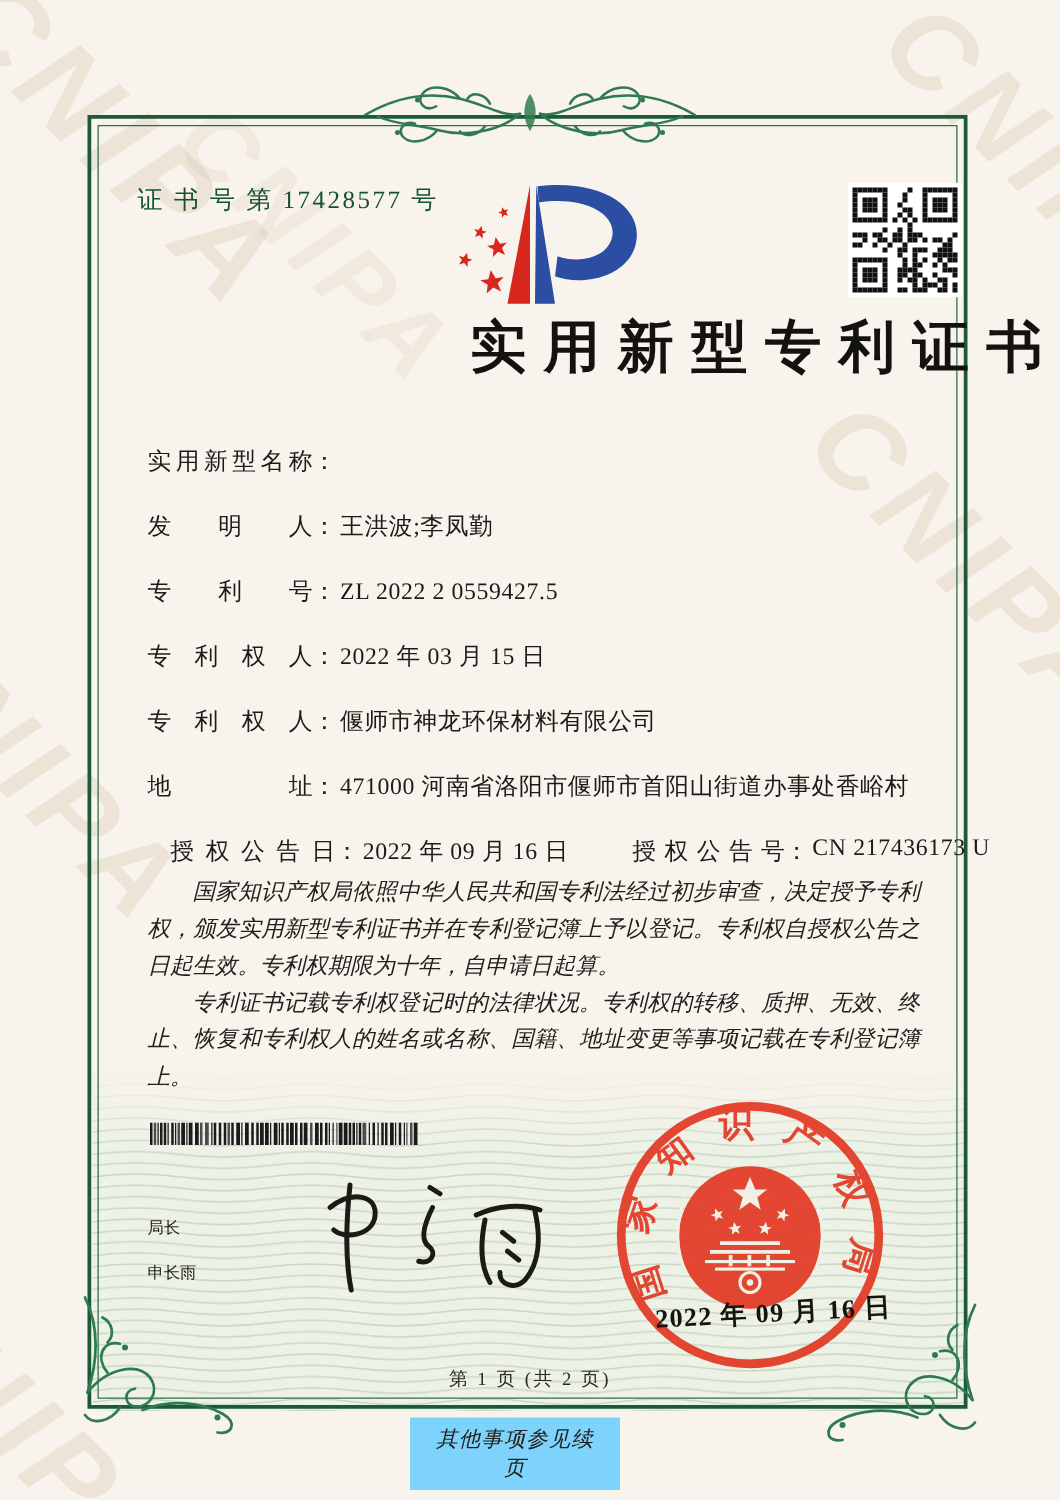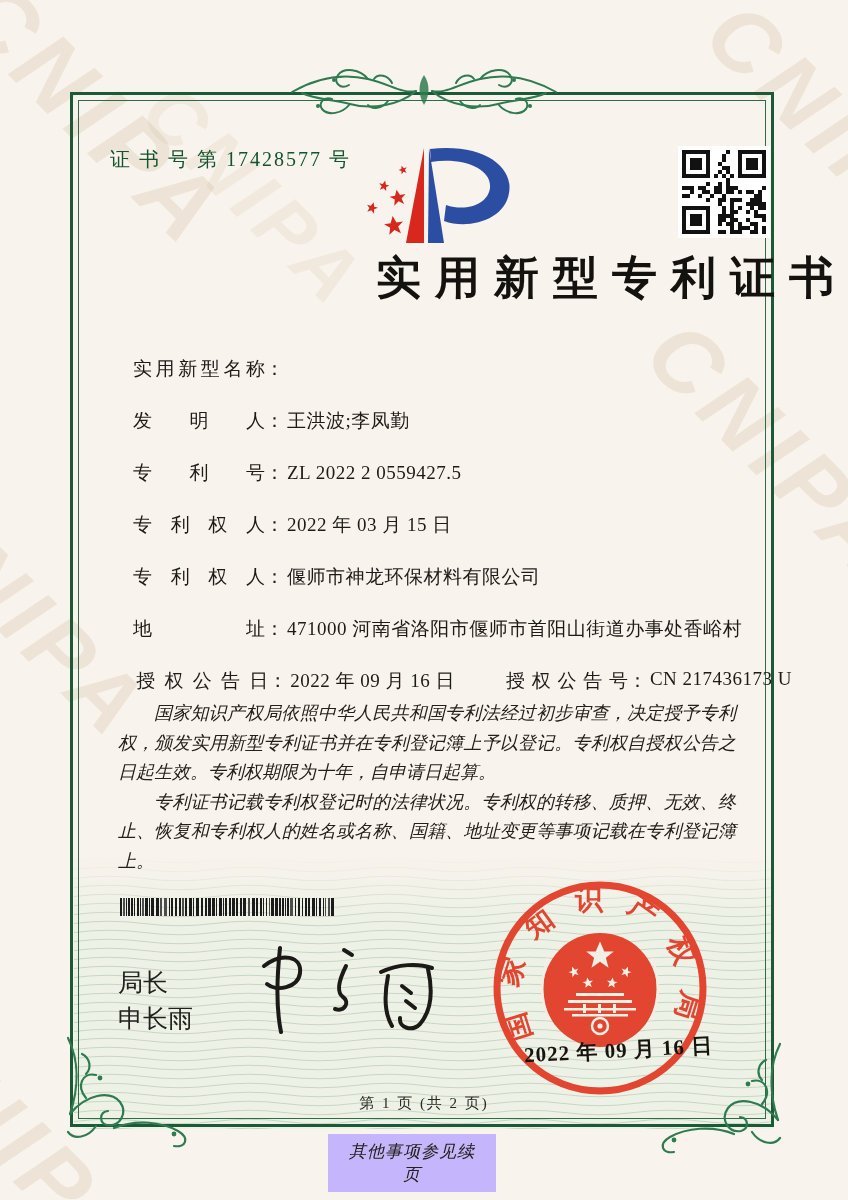--- a/index.html
+++ b/index.html
@@ -29,39 +29,39 @@
   .flourish-top{position:absolute;left:288px;top:63px;}
   .flourish-bl{position:absolute;left:56px;top:1034px;}
   .flourish-br{position:absolute;left:622px;top:1040px;transform:scaleX(-1);}
   .cert-no{position:absolute;left:110px;top:146px;font-size:20px;letter-spacing:2px;color:#14532d;}
   .logo{position:absolute;left:340px;top:136px;}
   .qr{position:absolute;left:678px;top:146px;}
   .title{position:absolute;left:0;right:0;top:248px;text-align:right;
     font-size:45px;font-weight:bold;letter-spacing:14px;text-indent:14px;color:#14120f;}
   .fields{position:absolute;left:118px;top:356px;width:620px;font-size:19px;}
   .frow{display:flex;align-items:baseline;height:22px;margin-bottom:30px;}
-  .flabel{width:132px;text-align:justify;text-align-last:justify;flex:none;margin-left:15px;}
+  .flabel{width:132px;text-align:justify;text-align-last:justify;flex:none;}
   .fcolon{width:22px;flex:none;}
   .fvalue{white-space:nowrap;letter-spacing:0.5px;}
   .fpair{display:flex;width:337px;flex:none;justify-content:flex-end;}
   .flabel2{width:122px;text-align:justify;text-align-last:justify;flex:none;}
   .paras{position:absolute;left:118px;top:699px;width:618px;font-size:18px;line-height:29.5px;
     font-style:italic;color:#23201c;}
   .para{text-indent:2em;text-align:justify;}
   .barcode{position:absolute;left:120px;top:898px;}
   .signer{position:absolute;left:118px;top:970px;font-family:"Liberation Sans","DejaVu Sans",sans-serif;
-    font-size:25px;color:#23211e;}
+    font-size:13px;color:#23211e;}
   .signer div{height:36px;line-height:24px;}
   .signature{position:absolute;left:246px;top:936px;}
   .seal{position:absolute;left:490px;top:876px;}
   .seal-date{position:absolute;left:524px;top:1036px;width:200px;font-size:21px;letter-spacing:1px;
     color:#171410;transform:rotate(-3deg);font-weight:600;}
   .page-info{position:absolute;left:0;right:0;top:1094px;text-align:center;font-size:15px;
     letter-spacing:2px;color:#2a2824;}
-  .note{position:absolute;left:328px;top:1134px;width:168px;padding:6px 16px;background:#c4b5fd;
+  .note{position:absolute;left:328px;top:1134px;width:168px;padding:6px 16px;background:#7dd3fc;
     text-align:center;font-style:italic;font-size:17px;letter-spacing:1px;color:#23201c;}
 </style>
 </head>
 <body>
 
 <div class="page">
 
   <div class="watermark wm1">CNIPA</div>
   <div class="watermark wm2">CNIPA</div>
   <div class="watermark wm3">CNIPA</div>

